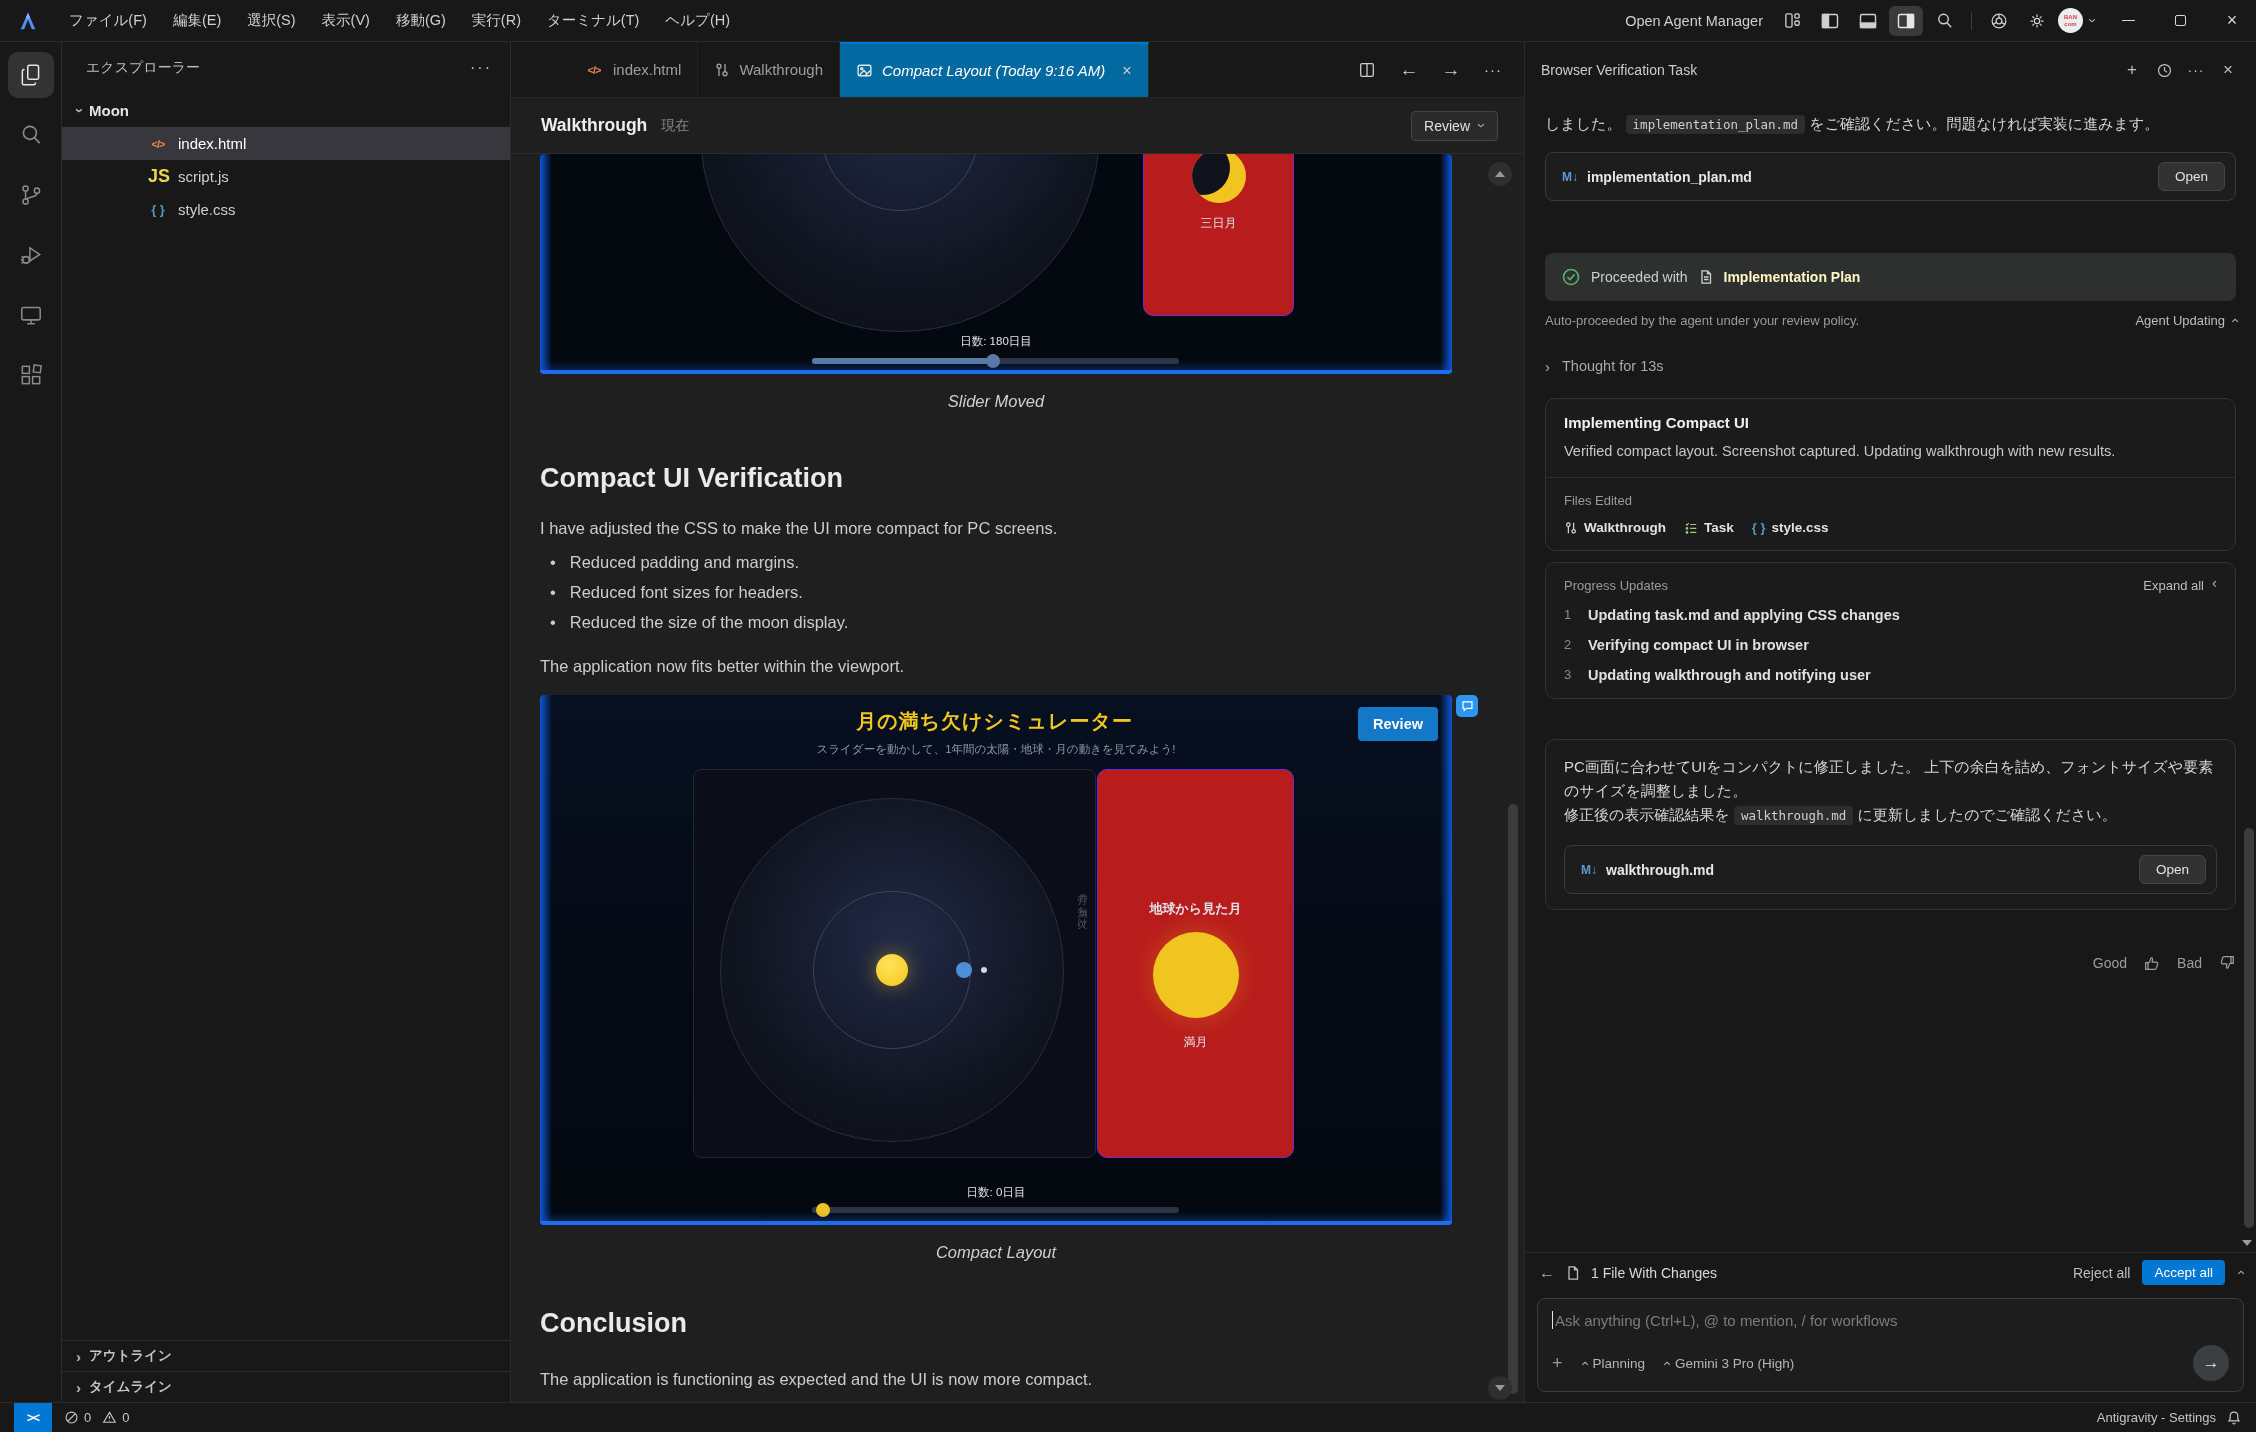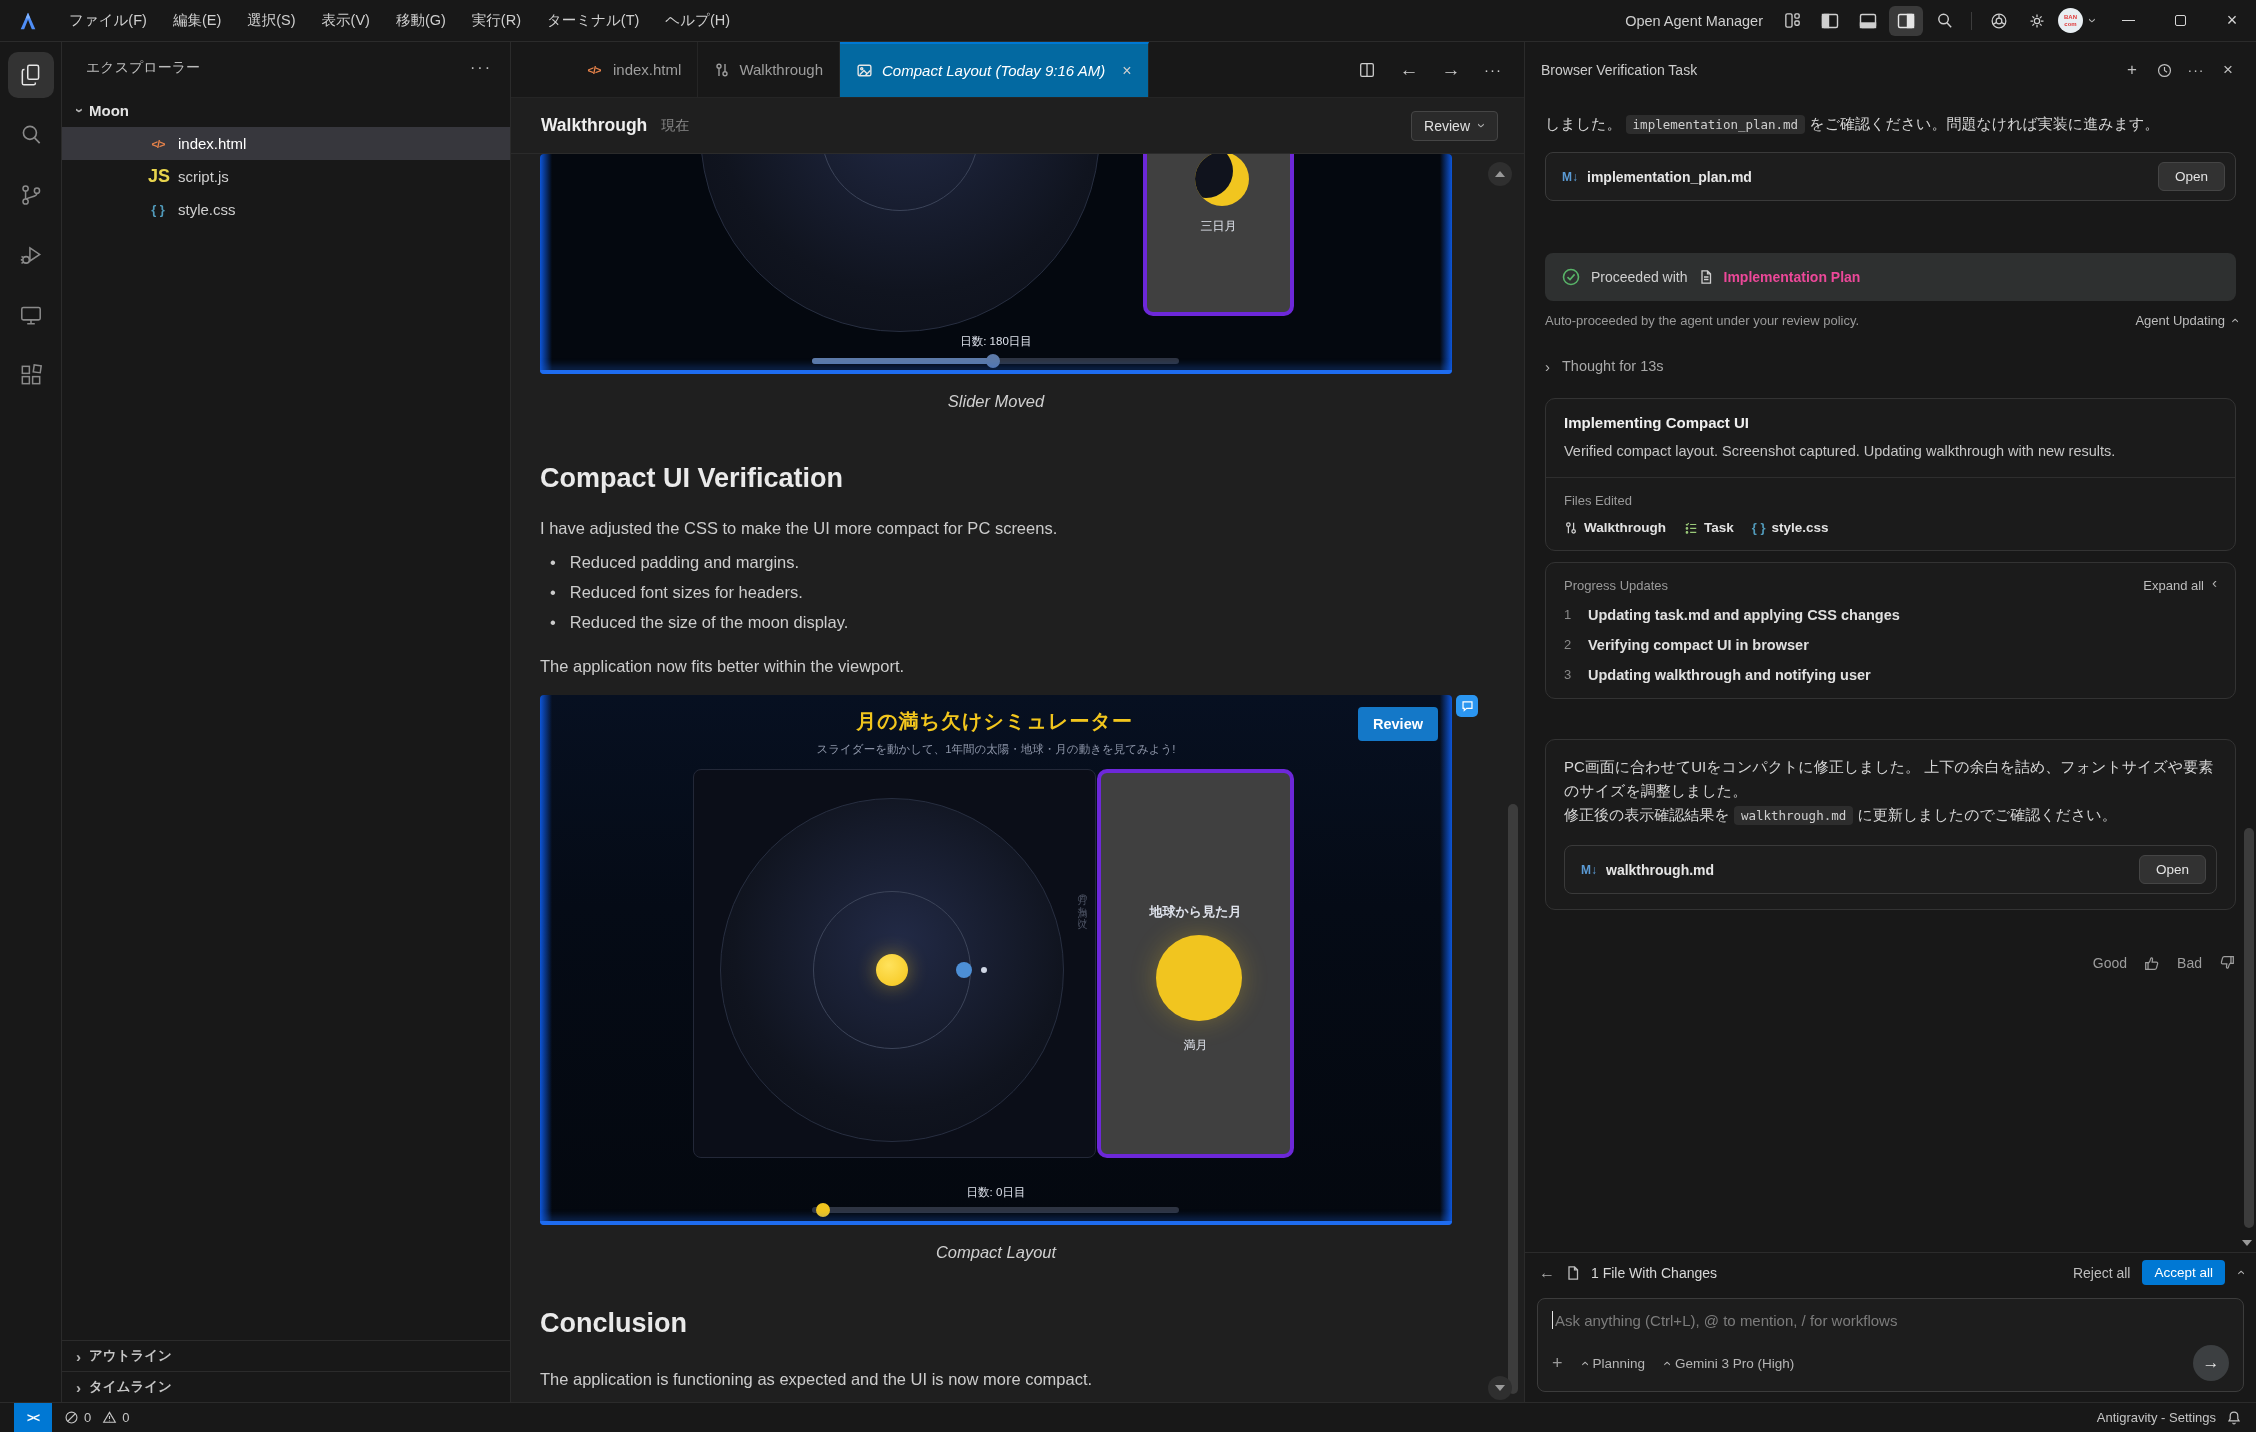--- a/index.html
+++ b/index.html
@@ -81,21 +81,21 @@
   .sim .edgeB { position:absolute; left:0; right:0; bottom:0; height:4px; background:#1e6cf0; box-shadow:0 -2px 8px rgba(30,108,240,.6); }
   .sim1 { width:912px; height:220px; }
   .sim2 { width:912px; height:530px; background:linear-gradient(180deg,#071021 0%,#050b16 40%,#04080f 100%); }
   .sim2-wrap { position:relative; width:912px; margin-top:16px; }
 
   .dome { position:absolute; border-radius:50%; background:radial-gradient(circle at 52% 42%,#222a46 0%,#10141f 62%,#0a0d16 100%); border:1px solid #272e40; }
   .ring { position:absolute; border-radius:50%; border:1px solid #3c4459; }
   .sun { position:absolute; border-radius:50%; background:radial-gradient(circle at 40% 35%,#ffe25c,#f5c51a); box-shadow:0 0 20px rgba(245,197,26,.45); }
   .earth { position:absolute; border-radius:50%; background:#4d8fd6; }
   .moon-dot { position:absolute; border-radius:50%; background:#cfd6e4; }
-  .moon-card { position:absolute; background:#404040; border:4px solid #6d28d9; border-radius:10px; }
+  .moon-card { position:absolute; background:#b91c1c; border:1px solid #6d28d9; border-radius:10px; }
   .slider-track { position:absolute; height:6px; background:#2e3442; border-radius:3px; }
   .slider-fill { position:absolute; height:6px; background:#5d7aa8; border-radius:3px; left:0; top:0; }
   .slider-thumb { position:absolute; border-radius:50%; }
   .sim-label { position:absolute; color:#dfe3ec; font-size:12px; text-align:center; }
 
   .sim-title { position:absolute; top:13px; left:0; right:3px; text-align:center; color:#f2c61d; font-size:20px; font-weight:bold; letter-spacing:1px; }
   .sim-sub { position:absolute; top:47px; left:0; right:0; text-align:center; color:#8e96a9; font-size:11.5px; }
   .sim-review { position:absolute; top:12px; right:14px; width:80px; height:34px; background:#1478c8; color:#fff; font-size:14.5px; font-weight:bold; display:flex; align-items:center; justify-content:center; border-radius:4px; }
   .comment-badge { position:absolute; top:0; right:-26px; width:22px; height:22px; background:#2b96f1; border-radius:5px; display:flex; align-items:center; justify-content:center; }
   .vlabel { position:absolute; writing-mode:vertical-rl; font-size:10px; color:#596072; opacity:.8; }
@@ -107,21 +107,21 @@
   .ag-hbtn { width:32px; height:30px; display:flex; align-items:center; justify-content:center; color:#bfbfbf; font-size:17px; border-radius:5px; }
   .ag-body { flex:1; padding:14px 20px 0 20px; overflow:hidden; position:relative; font-size:15px; color:#d6d6d6; }
   .jp { line-height:1.6; }
   .code-chip { font-family:"DejaVu Sans Mono","Liberation Mono",monospace; font-size:12.5px; background:#2d2d2d; border-radius:4px; padding:2px 7px; color:#cfcfcf; }
   .file-card { margin-top:16px; border:1px solid #3a3a3a; border-radius:8px; height:49px; display:flex; align-items:center; padding:0 10px 0 16px; gap:9px; background:#1d1d1d; }
   .file-card .fname { font-weight:bold; color:#e6e6e6; font-size:14px; }
   .open-btn { margin-left:auto; background:#323232; border:1px solid #454545; border-radius:6px; padding:6px 16px; color:#e3e3e3; font-size:13.5px; }
   .md-icon { color:#5b9bd5; font-weight:bold; font-size:12px; }
 
   .proceeded { margin-top:52px; background:#2e3030; border-radius:8px; height:48px; display:flex; align-items:center; gap:10px; padding:0 16px; color:#cfcfcf; font-size:14px; }
-  .proceeded b { color:#ec4899; }
+  .proceeded b { color:#fef9c3; }
   .auto-note { display:flex; margin-top:12px; color:#9a9a9a; font-size:13px; align-items:center; }
   .auto-note .right { margin-left:auto; color:#bdbdbd; display:flex; gap:6px; align-items:center; }
   .thought { margin-top:30px; display:flex; gap:12px; color:#a8a8a8; font-size:14.5px; align-items:center; }
 
   .ag-card { margin-top:24px; border:1px solid #333333; border-radius:10px; background:#1b1b1b; }
   .ag-card .pad { padding:15px 18px; }
   .ag-card .divider { height:1px; background:#2e2e2e; }
   .ac-title { font-weight:bold; color:#efefef; font-size:15px; }
   .ac-desc { margin-top:9px; color:#c7c7c7; font-size:14.5px; line-height:1.55; }
   .sec-label { color:#9a9a9a; font-size:13px; }

